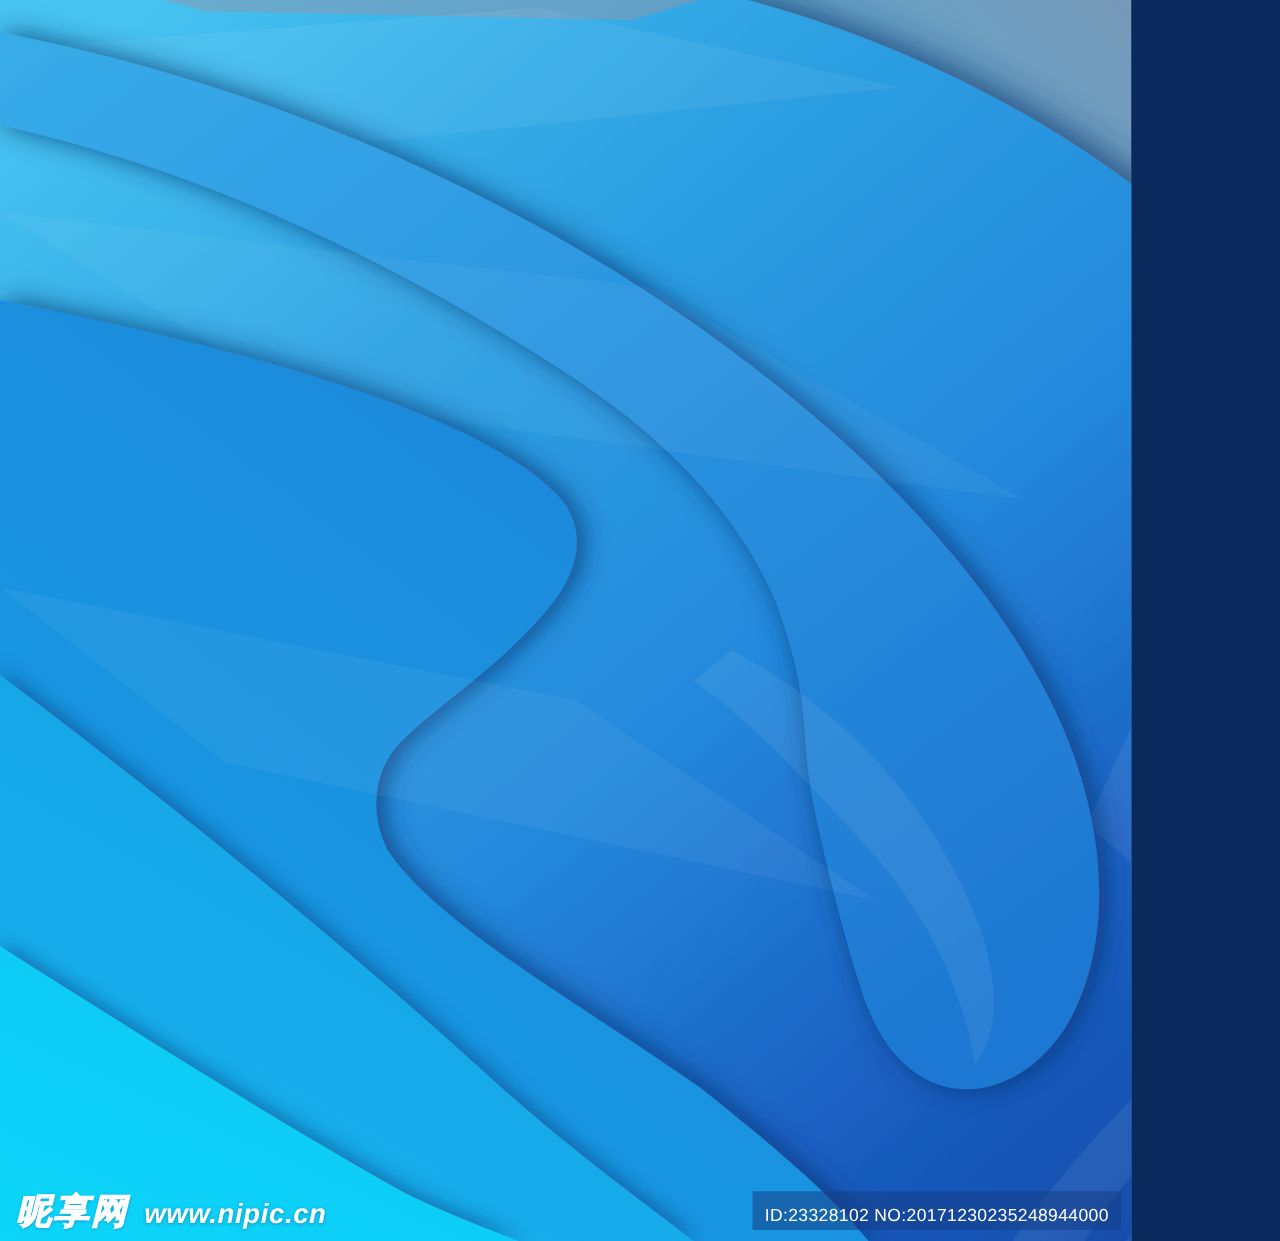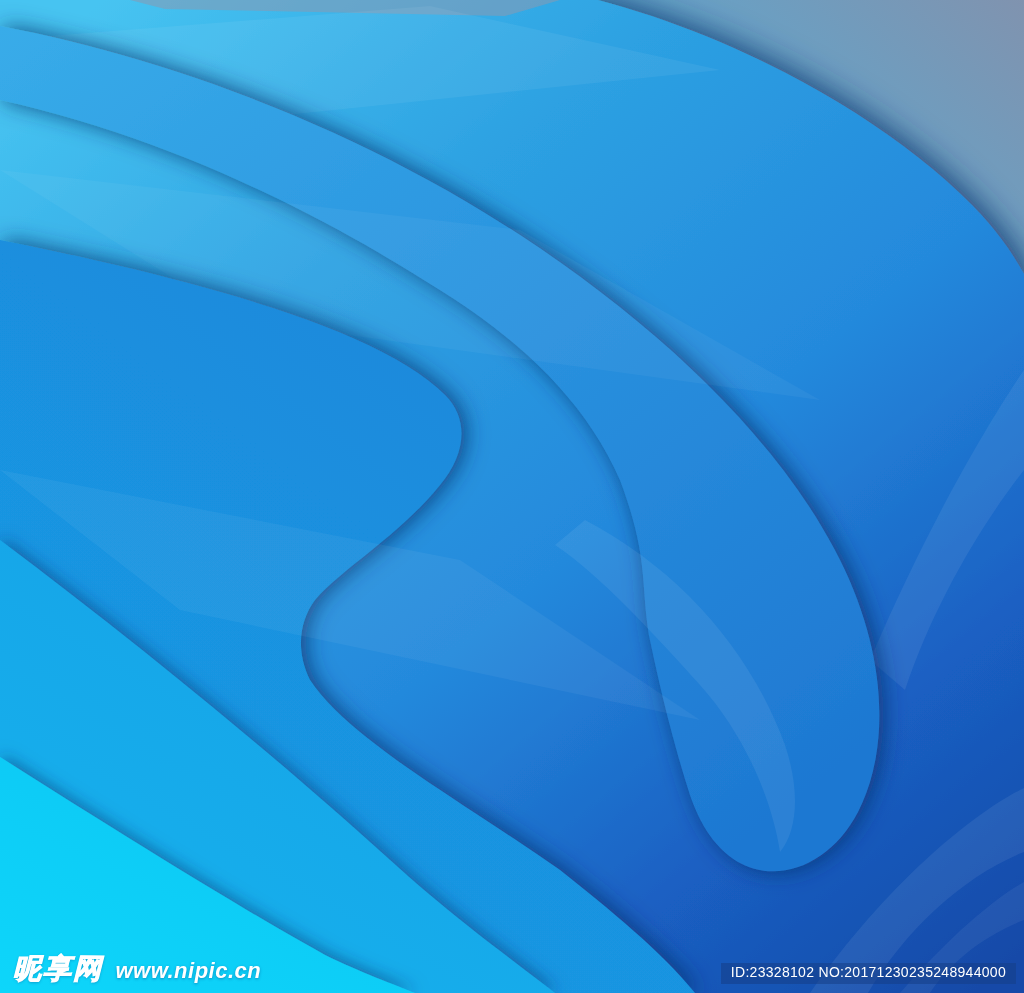--- a/index.html
+++ b/index.html
@@ -1,18 +1,18 @@
 <!DOCTYPE html>
 <html><head>
 <meta charset="utf-8">
 <style>
   html, body { margin: 0; padding: 0; background: #0a2a5e; }
   #stage {
     position: relative;
-    width: 1024px;
+    width: 905px;
     height: 993px;
     overflow: hidden;
     font-family: "Liberation Sans", sans-serif;
   }
   #art { position: absolute; inset: 0; display: block; }
   .wm-site {
     position: absolute;
     left: 13px;
     bottom: 5px;
     color: #ffffff;
@@ -29,21 +29,21 @@
   }
   .wm-site .url {
     font-size: 22px;
     margin-left: 8px;
     letter-spacing: 0.5px;
   }
   .wm-badge {
     position: absolute;
     right: 8px;
     bottom: 9px;
-    padding: 1px 10px 4px 10px;
+    padding: 11px 10px 4px 10px;
     background: rgba(22, 62, 134, 0.55);
     color: #ffffff;
     font-size: 14px;
     letter-spacing: 0.3px;
     white-space: nowrap;
     user-select: none;
   }
 </style>
 </head>
 <body>

